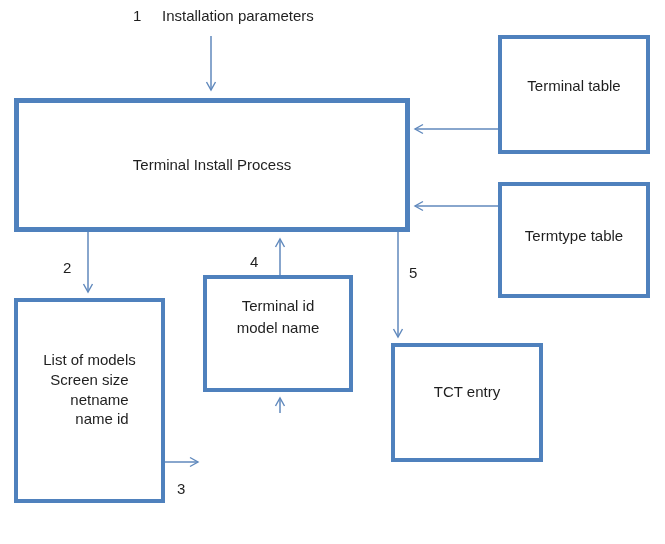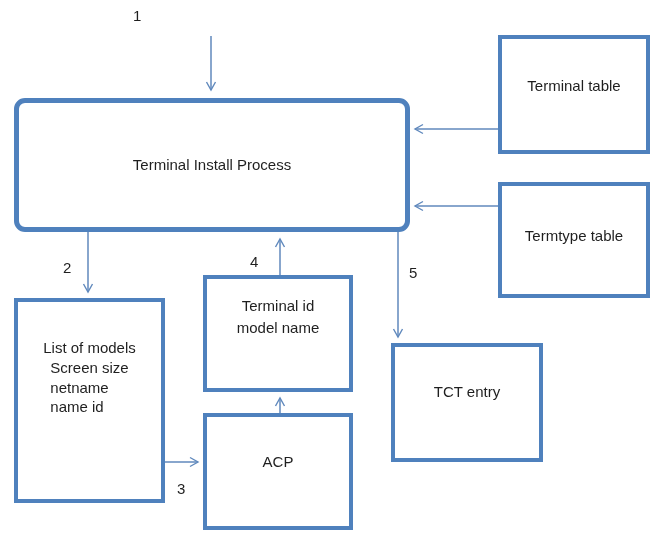--- a/index.html
+++ b/index.html
@@ -12,29 +12,29 @@
   .canvas{
     position:relative;width:665px;height:544px;background:var(--background);
     font-family:"Liberation Sans",sans-serif;color:var(--text);overflow:hidden;
   }
   .arrows{position:absolute;left:0;top:0;width:665px;height:544px;pointer-events:none;}
   .arrow-line{stroke:var(--arrow);stroke-width:1.5;fill:none;}
   .arrow-head{stroke:var(--arrow);stroke-width:1.4;fill:none;}
   .box{
     position:absolute;box-sizing:border-box;background:var(--background);
     border:4px solid var(--box-border);
-    display:flex;align-items:center;justify-content:center;text-align:left;
+    display:flex;align-items:center;justify-content:center;text-align:right;
     font-size:15px;line-height:22px;
   }
-  .box-process{left:14px;top:98px;width:396px;height:134px;border-width:5px;border-radius:11px;}
+  .box-process{left:14px;top:98px;width:396px;height:134px;border-width:5px;}
   .box-terminal-table{left:498px;top:35px;width:152px;height:119px;padding-bottom:17px;}
   .box-termtype-table{left:498px;top:182px;width:152px;height:116px;padding-bottom:8px;}
   .box-list-models{
     left:14px;top:298px;width:151px;height:205px;
-    flex-direction:column;justify-content:flex-start;padding-top:36px;
+    flex-direction:column;justify-content:flex-start;padding-top:48px;
   }
   .lm-title{line-height:20px;}
   .lm-lines{line-height:19.5px;}
   .box-terminal-id{left:203px;top:275px;width:150px;height:117px;flex-direction:column;padding-bottom:34px;}
   .box-acp{left:203px;top:413px;width:150px;height:117px;padding-bottom:19px;}
   .box-tct{left:391px;top:343px;width:152px;height:119px;padding-bottom:21px;}
   .step-label{position:absolute;font-size:15px;line-height:18px;}
   .step-1{left:133px;top:7px;display:flex;}
   .step-1 .num{width:29px;}
   .step-2{left:63px;top:259px;}
@@ -58,20 +58,21 @@
     <path class="arrow-line" d="M499,206 H415" marker-end="url(#ah)"></path>
     <path class="arrow-line" d="M88,232 V292" marker-end="url(#ah)"></path>
     <path class="arrow-line" d="M165,462 H198" marker-end="url(#ah)"></path>
     <path class="arrow-line" d="M280,413 V398" marker-end="url(#ah)"></path>
     <path class="arrow-line" d="M280,275 V239" marker-end="url(#ah)"></path>
     <path class="arrow-line" d="M398,232 V337" marker-end="url(#ah)"></path>
   </svg>
 
   <div class="step-label step-1">
     <span class="num">1</span>
+    <span>Installation parameters</span>
   </div>
 
   <div class="box box-process">
     <span>Terminal Install Process</span>
   </div>
 
   <div class="box box-terminal-table">
     <span>Terminal table</span>
   </div>
 
@@ -86,23 +87,20 @@
       <div>netname</div>
       <div>name id</div>
     </div>
   </div>
 
   <div class="box box-terminal-id">
     <div>Terminal id</div>
     <div>model name</div>
   </div>
 
-  <div class="box box-acp">
-    <span>ACP</span>
-  </div>
 
   <div class="box box-tct">
     <span>TCT entry</span>
   </div>
 
   <div class="step-label step-2">2</div>
   <div class="step-label step-3">3</div>
   <div class="step-label step-4">4</div>
   <div class="step-label step-5">5</div>
 

